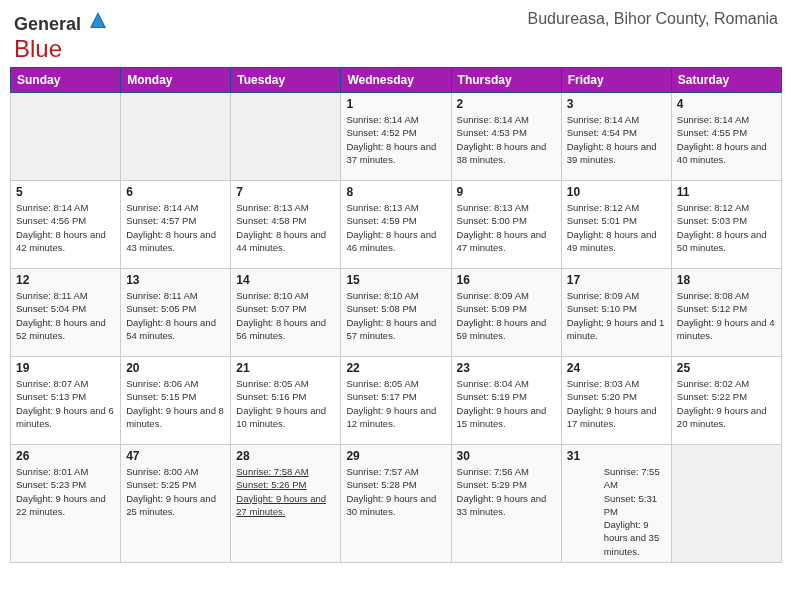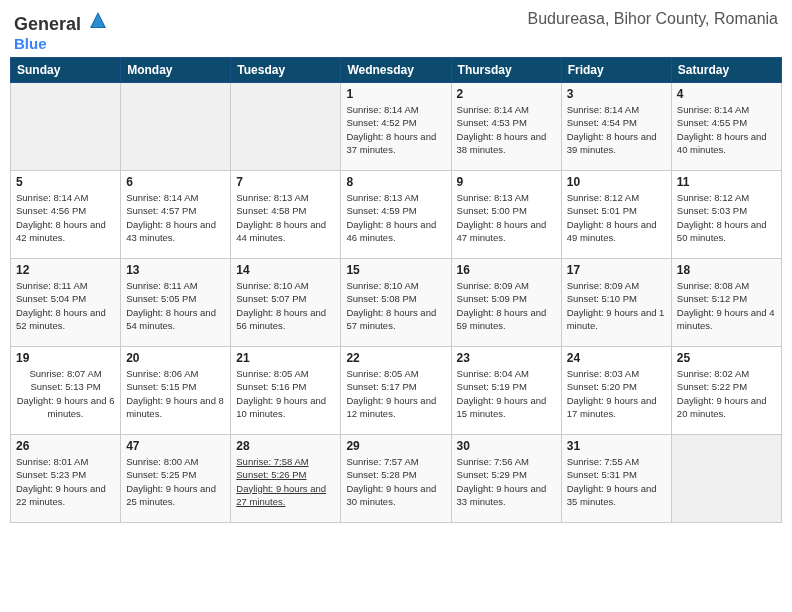--- a/index.html
+++ b/index.html
@@ -21,23 +21,23 @@
       display: flex;
       align-items: center;
       gap: 2px;
     }
     .logo-text-general {
       font-size: 18px;
       font-weight: bold;
       color: #333;
     }
     .logo-text-blue {
-      font-size: 15px;
-      font-weight: bold;
-      color: #3b82f6;
+      font-size: 24px;
+      font-weight: normal;
+      color: #b91c1c;
     }
     .logo-icon {
       width: 20px;
       height: 20px;
       margin-left: 2px;
     }
     .title-block {
       text-align: right;
     }
     .month-title {
@@ -49,21 +49,21 @@
     .subtitle {
       font-size: 16px;
       color: #555;
     }
     .calendar {
       width: 100%;
       border-collapse: collapse;
       border: 1px solid #ccc;
     }
     .calendar th {
-      background-color: #0c4a6e;
+      background-color: #a21caf;
       color: white;
       font-size: 12px;
       font-weight: bold;
       padding: 5px 6px;
       text-align: left;
       border: 1px solid #1e4d8c;
     }
     .calendar td {
       width: 110px;
       vertical-align: top;
@@ -242,21 +242,21 @@
         <td>
           <span class="day-number">18</span>
           <div class="day-info" style="white-space: pre-line;">Sunrise: 8:08 AM
 Sunset: 5:12 PM
 Daylight: 9 hours and 4 minutes.</div>
         </td>
       </tr>
       <tr>
         <td>
           <span class="day-number">19</span>
-          <div class="day-info" style="white-space: pre-line; text-align: center;">Sunrise: 8:07 AM
+          <div class="day-info" style="white-space: pre-line;">Sunrise: 8:07 AM
 Sunset: 5:13 PM
 Daylight: 9 hours and 6 minutes.</div>
         </td>
         <td>
           <span class="day-number">20</span>
           <div class="day-info" style="white-space: pre-line;">Sunrise: 8:06 AM
 Sunset: 5:15 PM
 Daylight: 9 hours and 8 minutes.</div>
         </td>
         <td>
@@ -316,20 +316,20 @@
 Daylight: 9 hours and 30 minutes.</div>
         </td>
         <td>
           <span class="day-number">30</span>
           <div class="day-info" style="white-space: pre-line;">Sunrise: 7:56 AM
 Sunset: 5:29 PM
 Daylight: 9 hours and 33 minutes.</div>
         </td>
         <td>
           <span class="day-number">31</span>
-          <div class="day-info" style="white-space: pre-line;">Sunrise: 7:55 AM
+          <div class="day-info" style="white-space: pre-line; margin-left: 37px;">Sunrise: 7:55 AM
 Sunset: 5:31 PM
 Daylight: 9 hours and 35 minutes.</div>
         </td>
         <td class="empty-cell"></td>
       </tr>
     </tbody>
 </table>
 
 </body></html>

